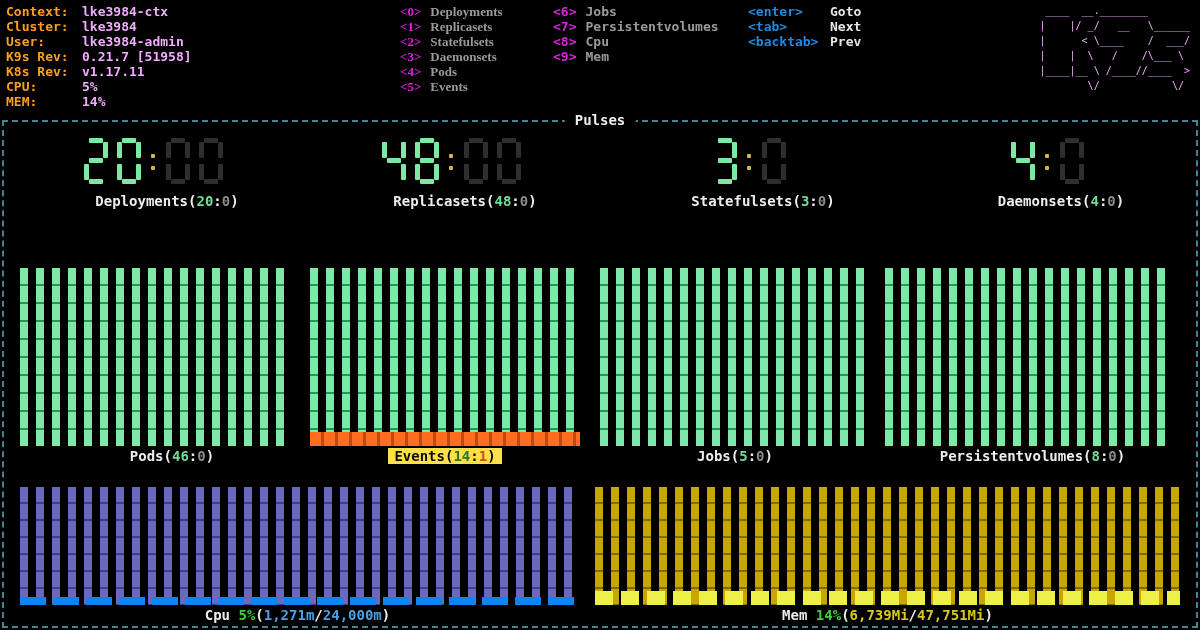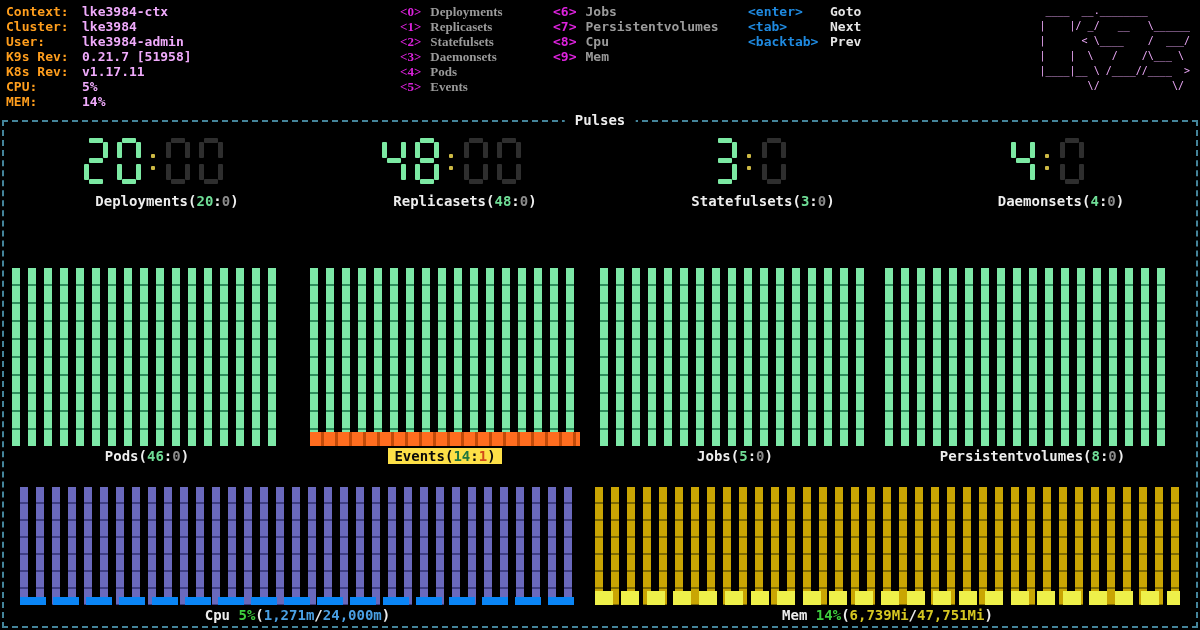--- a/index.html
+++ b/index.html
@@ -259,21 +259,21 @@
               <i class="sg sg-d sg-h dimseg"></i>
               <i class="sg sg-e sg-v dimseg"></i>
               <i class="sg sg-f sg-v dimseg"></i>
               <i class="sg sg-g sg-h"></i>
             </div>
           </div>
           <div class="counter-label"><span class="c-fg">Daemonsets(</span><span class="c-green">4</span><span class="c-fg">:</span><span class="c-dim">0</span><span class="c-fg">)</span></div>
         </div>
       </div>
     <div id="charts">
-        <div class="chart" style="left: 8px; top: 146px; width: 270px; height: 178px;">
+        <div class="chart" style="left: 16px; top: 146px; width: 270px; height: 178px; padding-left: 34px;">
           <div class="bars" style="height: 178px;">
             <div class="col col-green"></div>
             <div class="col col-green"></div>
             <div class="col col-green"></div>
             <div class="col col-green"></div>
             <div class="col col-green"></div>
             <div class="col col-green"></div>
             <div class="col col-green"></div>
             <div class="col col-green"></div>
             <div class="col col-green"></div>

